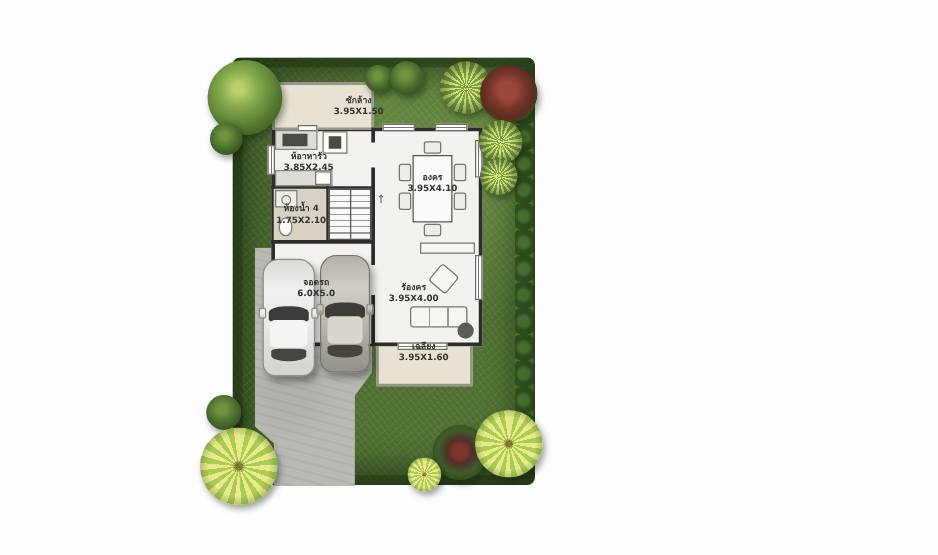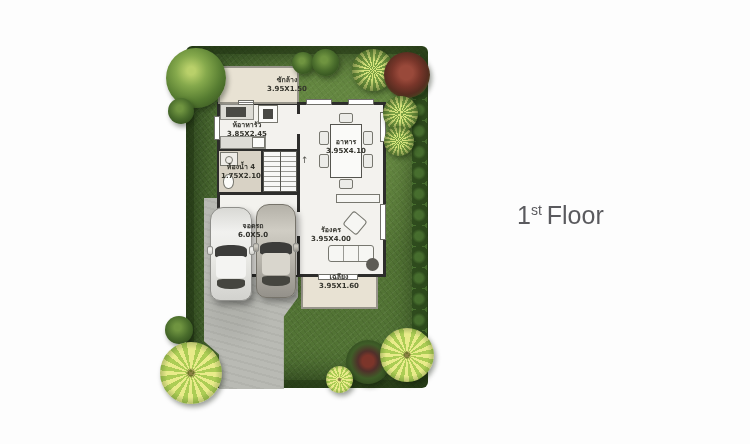--- a/index.html
+++ b/index.html
@@ -187,33 +187,30 @@
   </div>
   <div class="rlabel" style="left:247px;top:121px;">
     <span>ห้อาหารัว</span>
     <span>3.85X2.45</span>
   </div>
   <div class="rlabel" style="left:241px;top:163px;">
     <span>ห้องน้ำ 4</span>
     <span>1.75X2.10</span>
   </div>
   <div class="rlabel" style="left:346px;top:138px;">
-    <span>อาหาร</span>
+    <span>องคร</span>
     <span>3.95X4.10</span>
   </div>
   <div class="rlabel" style="left:331px;top:226px;">
     <span>รัองคร</span>
     <span>3.95X4.00</span>
   </div>
   <div class="rlabel" style="left:339px;top:273px;">
     <span>เฉลียง</span>
     <span>3.95X1.60</span>
   </div>
   <div class="rlabel parking-label" style="left:253px;top:222px;">
     <span>จอดรถ</span>
     <span>6.0X5.0</span>
   </div>
 
-  <div class="floor-label">
-    <span>1</span><sup>st</sup><span class="w">Floor</span>
-  </div>
 
 </div>
 
 </body></html>

